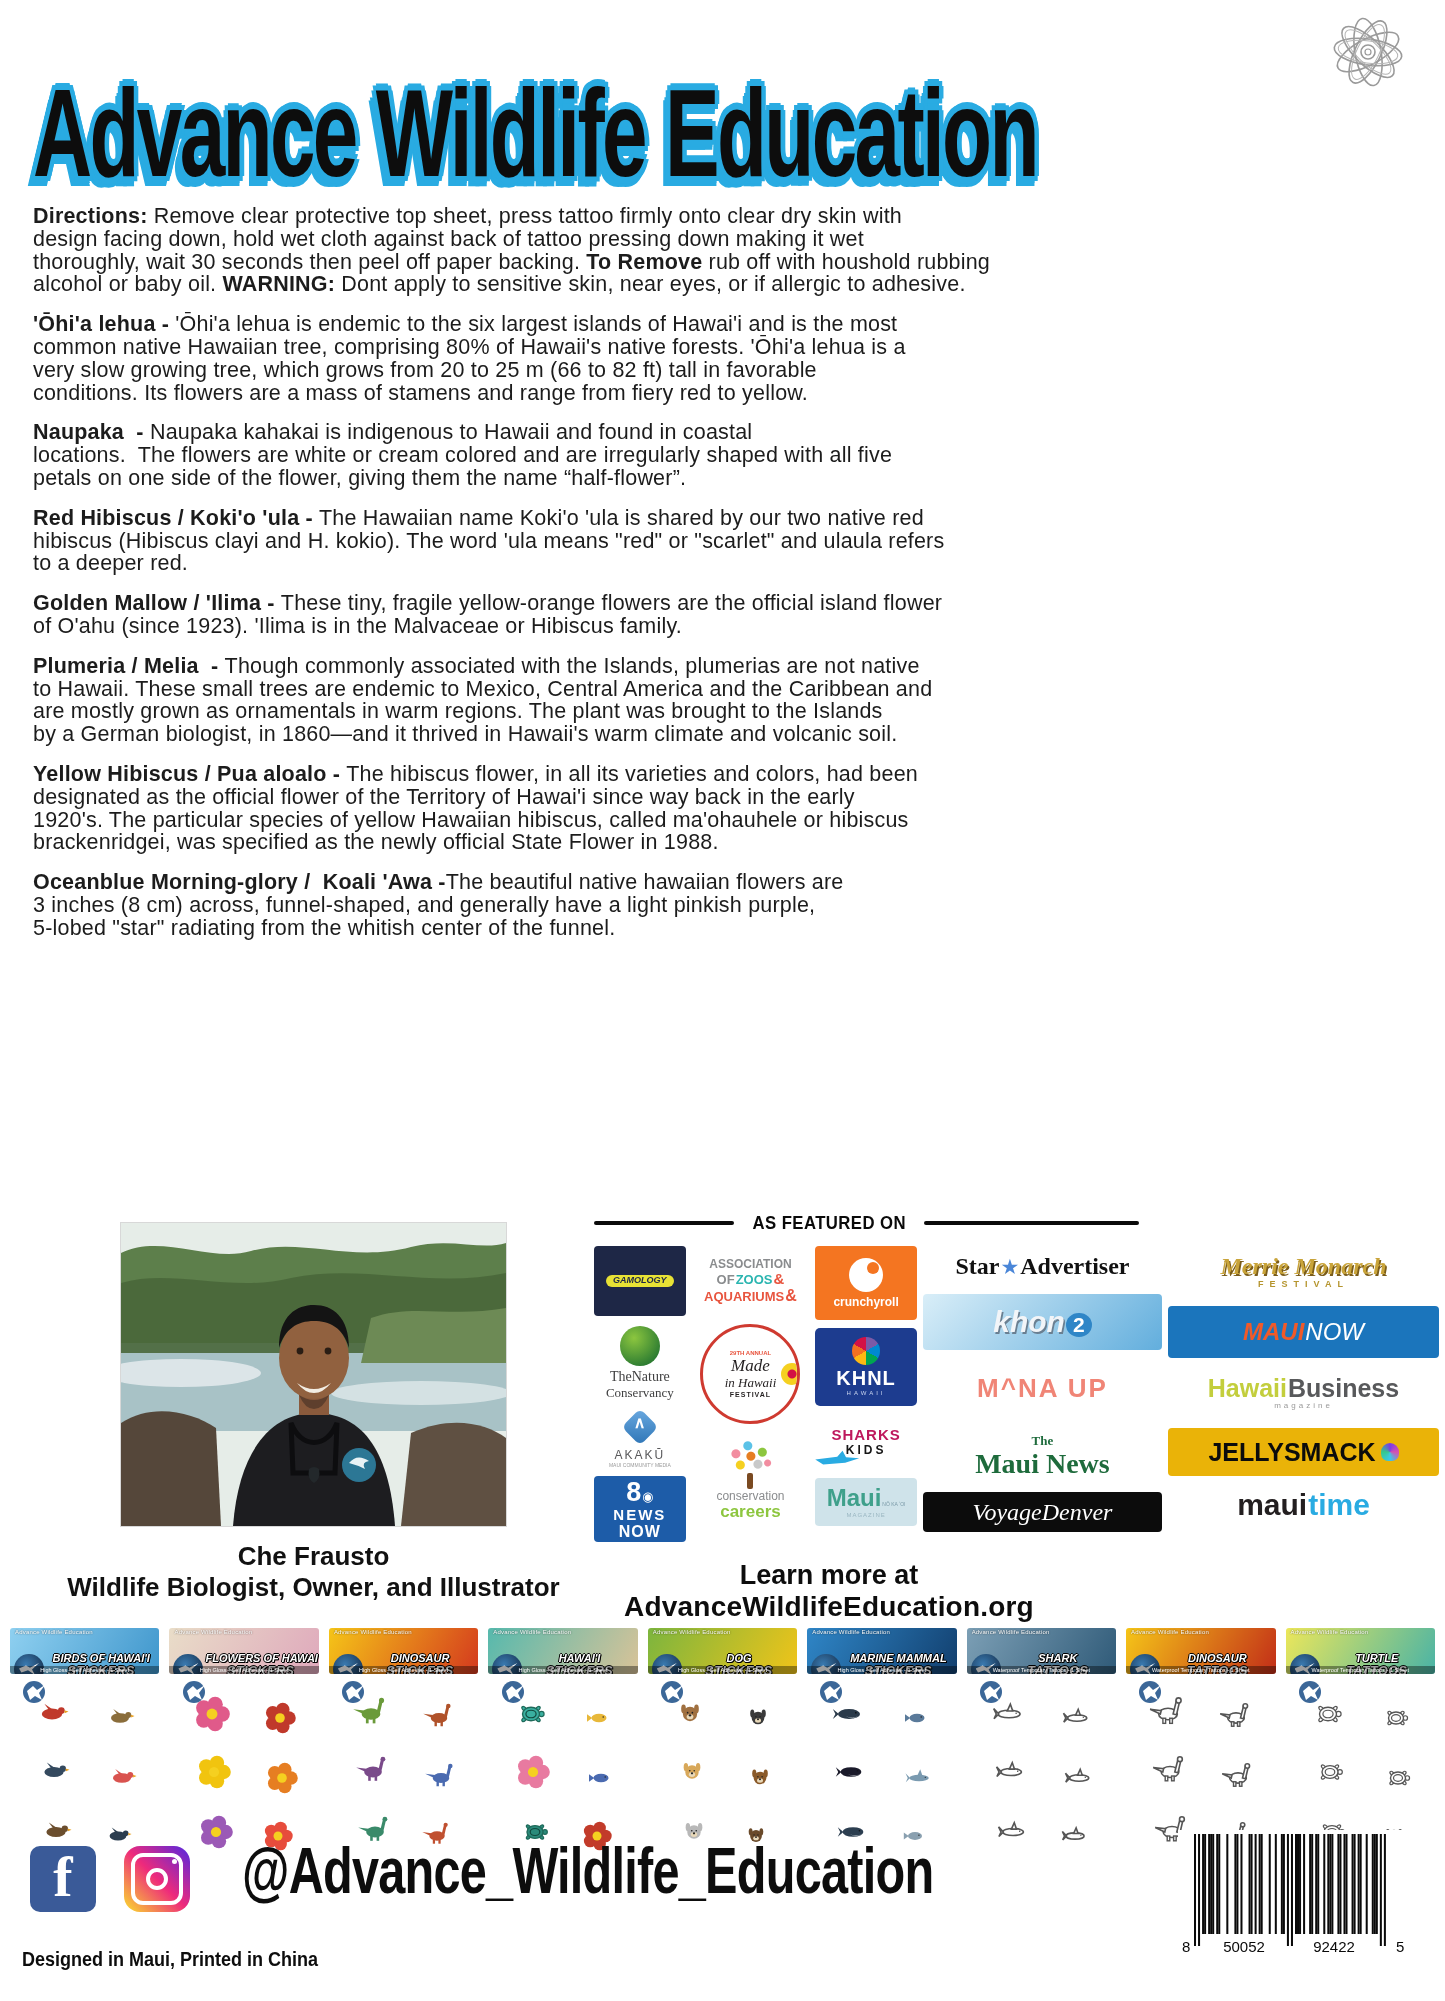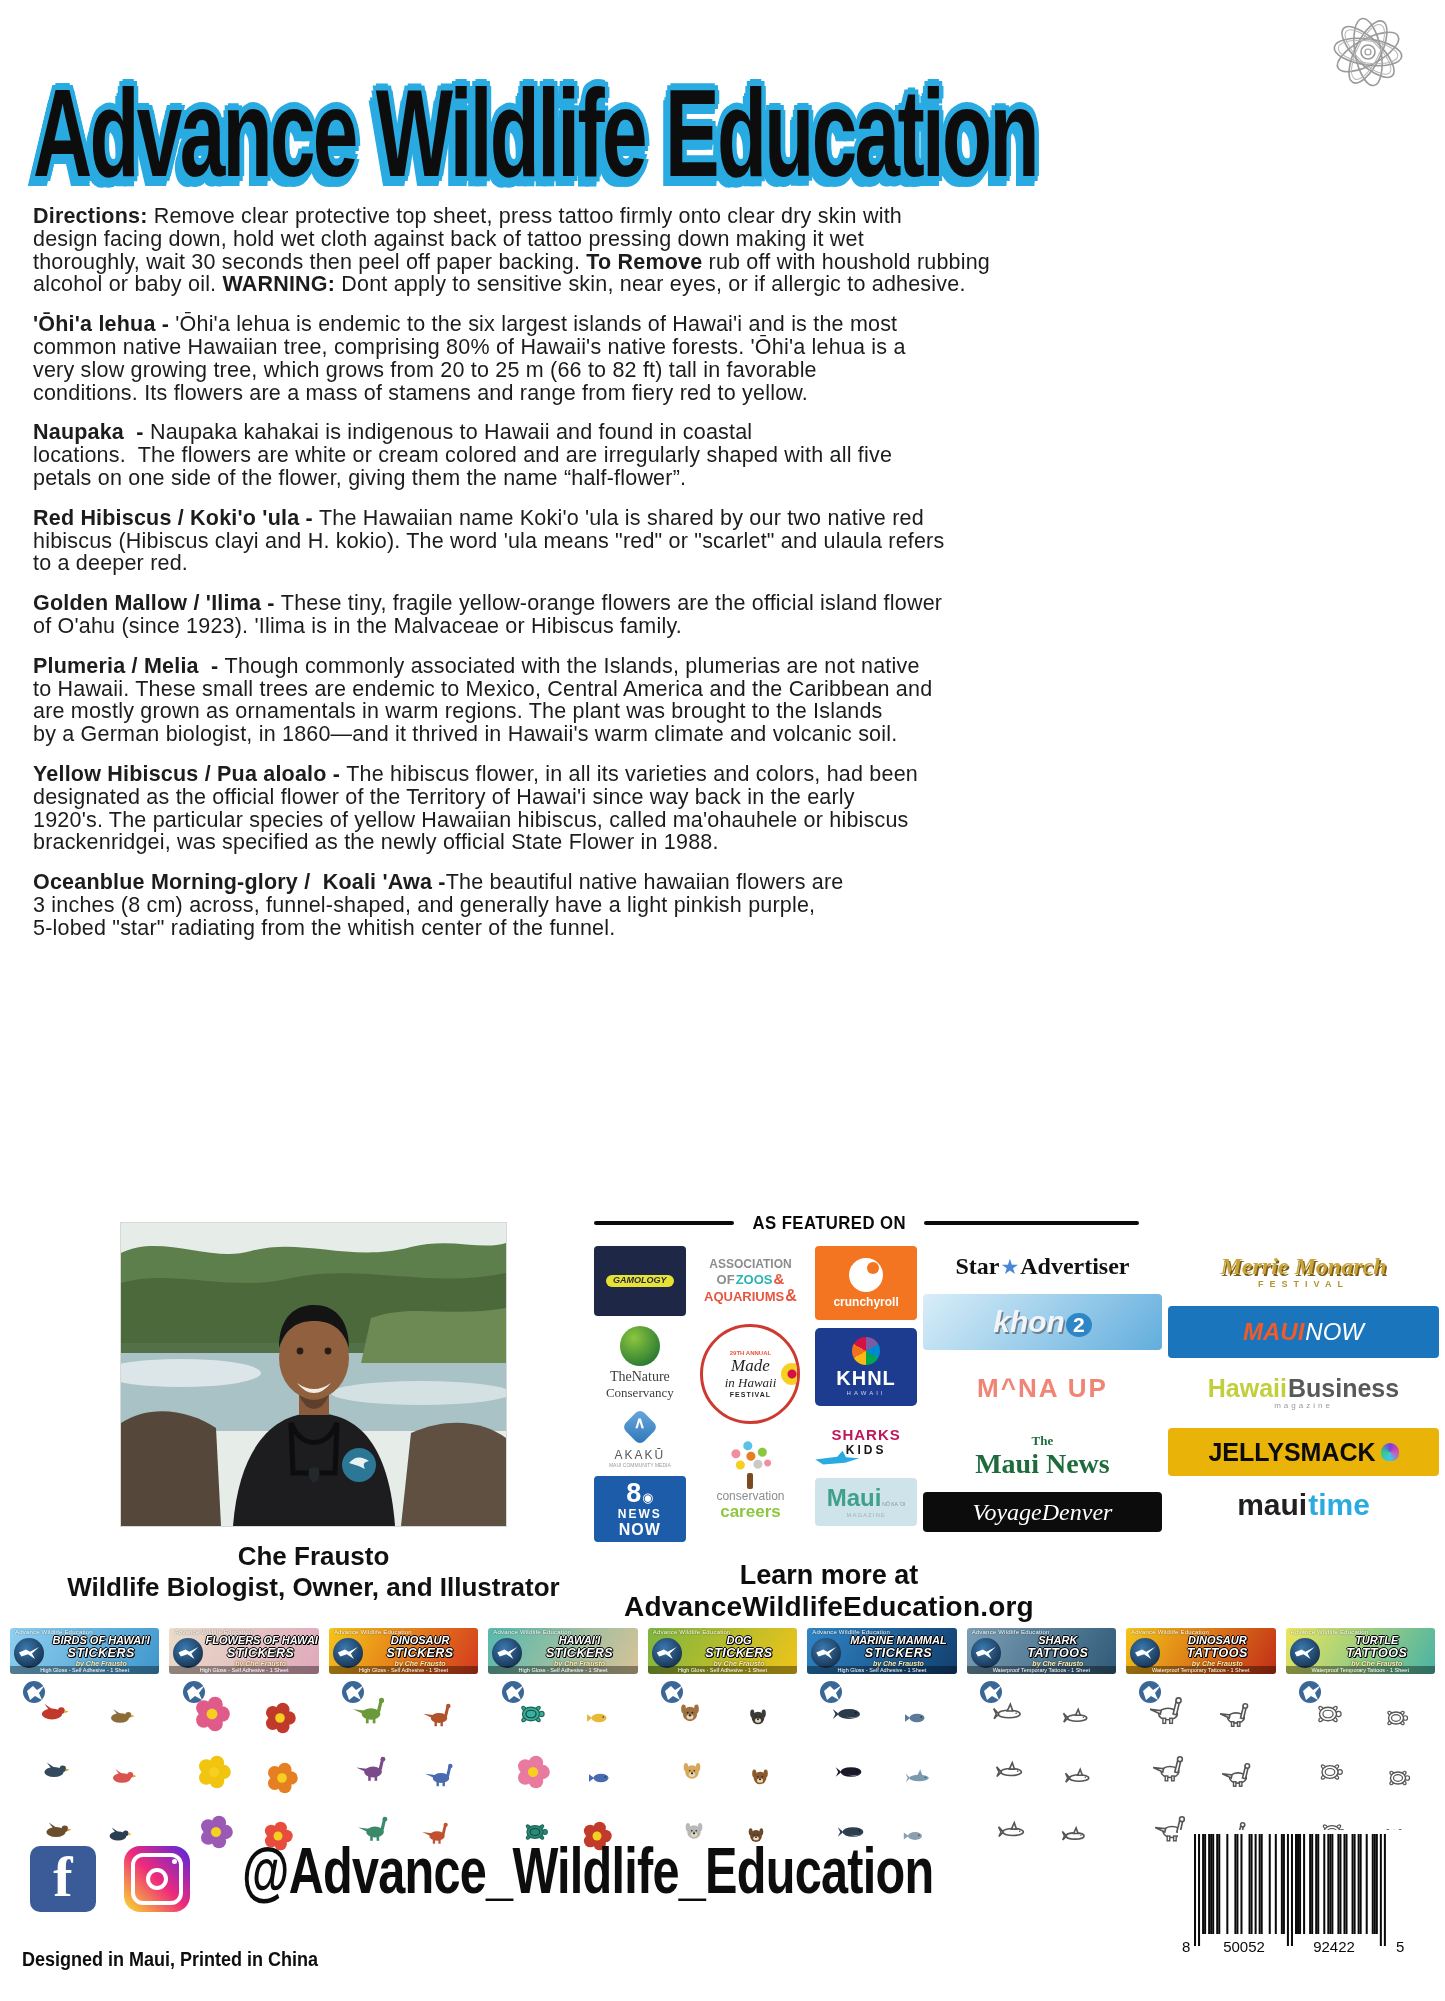--- a/index.html
+++ b/index.html
@@ -69,22 +69,22 @@
   .hibiscus-icon{position:absolute;right:-6px;top:36px;width:22px;height:22px;border-radius:50%;
     background:radial-gradient(circle,#d31145 0 4px,#f5d020 5px 100%);}
   .jellyfish-icon{width:18px;height:18px;border-radius:50% 50% 40% 40%;
     background:conic-gradient(#7a3ae8,#d84fb0,#3ac9e8,#35c98a,#7a3ae8);}
   .learn-more{width:470px;margin-top:18px;text-align:center;font-weight:800;color:#0d0d0d;}
   .learn-more .l1{font-size:27px;}
   .learn-more .l2{font-size:28px;letter-spacing:.2px;}
   
   .products{position:absolute;left:10px;top:1628px;width:1425px;display:flex;gap:10px;}
   .prod{flex:1;min-width:0;}
-  .phead{height:46px;border-radius:3px;position:relative;display:flex;align-items:flex-end;
-    padding:6px 3px 6px 3px;box-sizing:border-box;overflow:hidden;}
+  .phead{height:46px;border-radius:3px;position:relative;display:flex;align-items:flex-start;
+    padding:20px 3px 6px 3px;box-sizing:border-box;overflow:hidden;}
   .pbrand{position:absolute;top:1px;left:5px;font-size:6px;color:#fff;opacity:.95;letter-spacing:.2px;
     text-shadow:0 0 2px rgba(0,0,0,.7);white-space:nowrap;}
   .awe-logo-icon{width:30px;height:30px;border-radius:50%;flex:none;margin:6px 2px 0 1px;position:relative;
     background:radial-gradient(circle at 40% 35%,#3a7ab0,#16304e 80%);}
   .awe-logo-icon::after{content:'';position:absolute;left:5px;top:9px;width:20px;height:12px;background:#fff;
     clip-path:polygon(0 45%,35% 20%,55% 40%,100% 0,65% 55%,80% 100%,45% 60%,12% 80%);}
   .ptitles{flex:1;min-width:0;text-align:center;color:#fff;font-style:italic;font-weight:800;
     line-height:1.08;padding-top:5px;}
   .pt1{font-size:11px;white-space:nowrap;text-shadow:1px 0 0 #000,-1px 0 0 #000,0 1px 0 #000,0 -1px 0 #000,1px 1px 0 #000;}
   .pt2{font-size:12.5px;letter-spacing:.5px;text-shadow:1px 0 0 #000,-1px 0 0 #000,0 1px 0 #000,0 -1px 0 #000,1px 1px 0 #000;}
@@ -224,21 +224,21 @@
             <div class="lline">
               <span style="color: rgb(154, 154, 154); font-size: 5px;">MAUI COMMUNITY MEDIA</span>
             </div>
           </div>
           <div class="logo logo-8-news-now" style="background: rgb(29, 92, 168); height: 66px;">
             <div class="lline">
               <span style="color: rgb(255, 255, 255); font-size: 27px; font-weight: 900;">8</span>
               <span style="color: rgb(255, 255, 255); font-size: 13px;">◉</span>
             </div>
             <div class="lline">
-              <span style="color: rgb(255, 255, 255); font-size: 12px; font-weight: 700; letter-spacing: 2px;">NEWS</span>
+              <span style="color: rgb(255, 255, 255); font-size: 15px; font-weight: 700; letter-spacing: 2px;">NEWS</span>
             </div>
             <div class="lline">
               <span style="color: rgb(255, 255, 255); font-size: 16px; font-weight: 900; letter-spacing: 1px;">NOW</span>
             </div>
           </div>
         </div>
         <div class="lcol lcol1">
           <div class="logo logo-association-of-zoos-and-aquariums" style="background: rgb(255, 255, 255); height: 70px;">
             <div class="lline">
               <span style="color: rgb(138, 140, 142); font-size: 12px; font-weight: 800;">ASSOCIATION</span>

